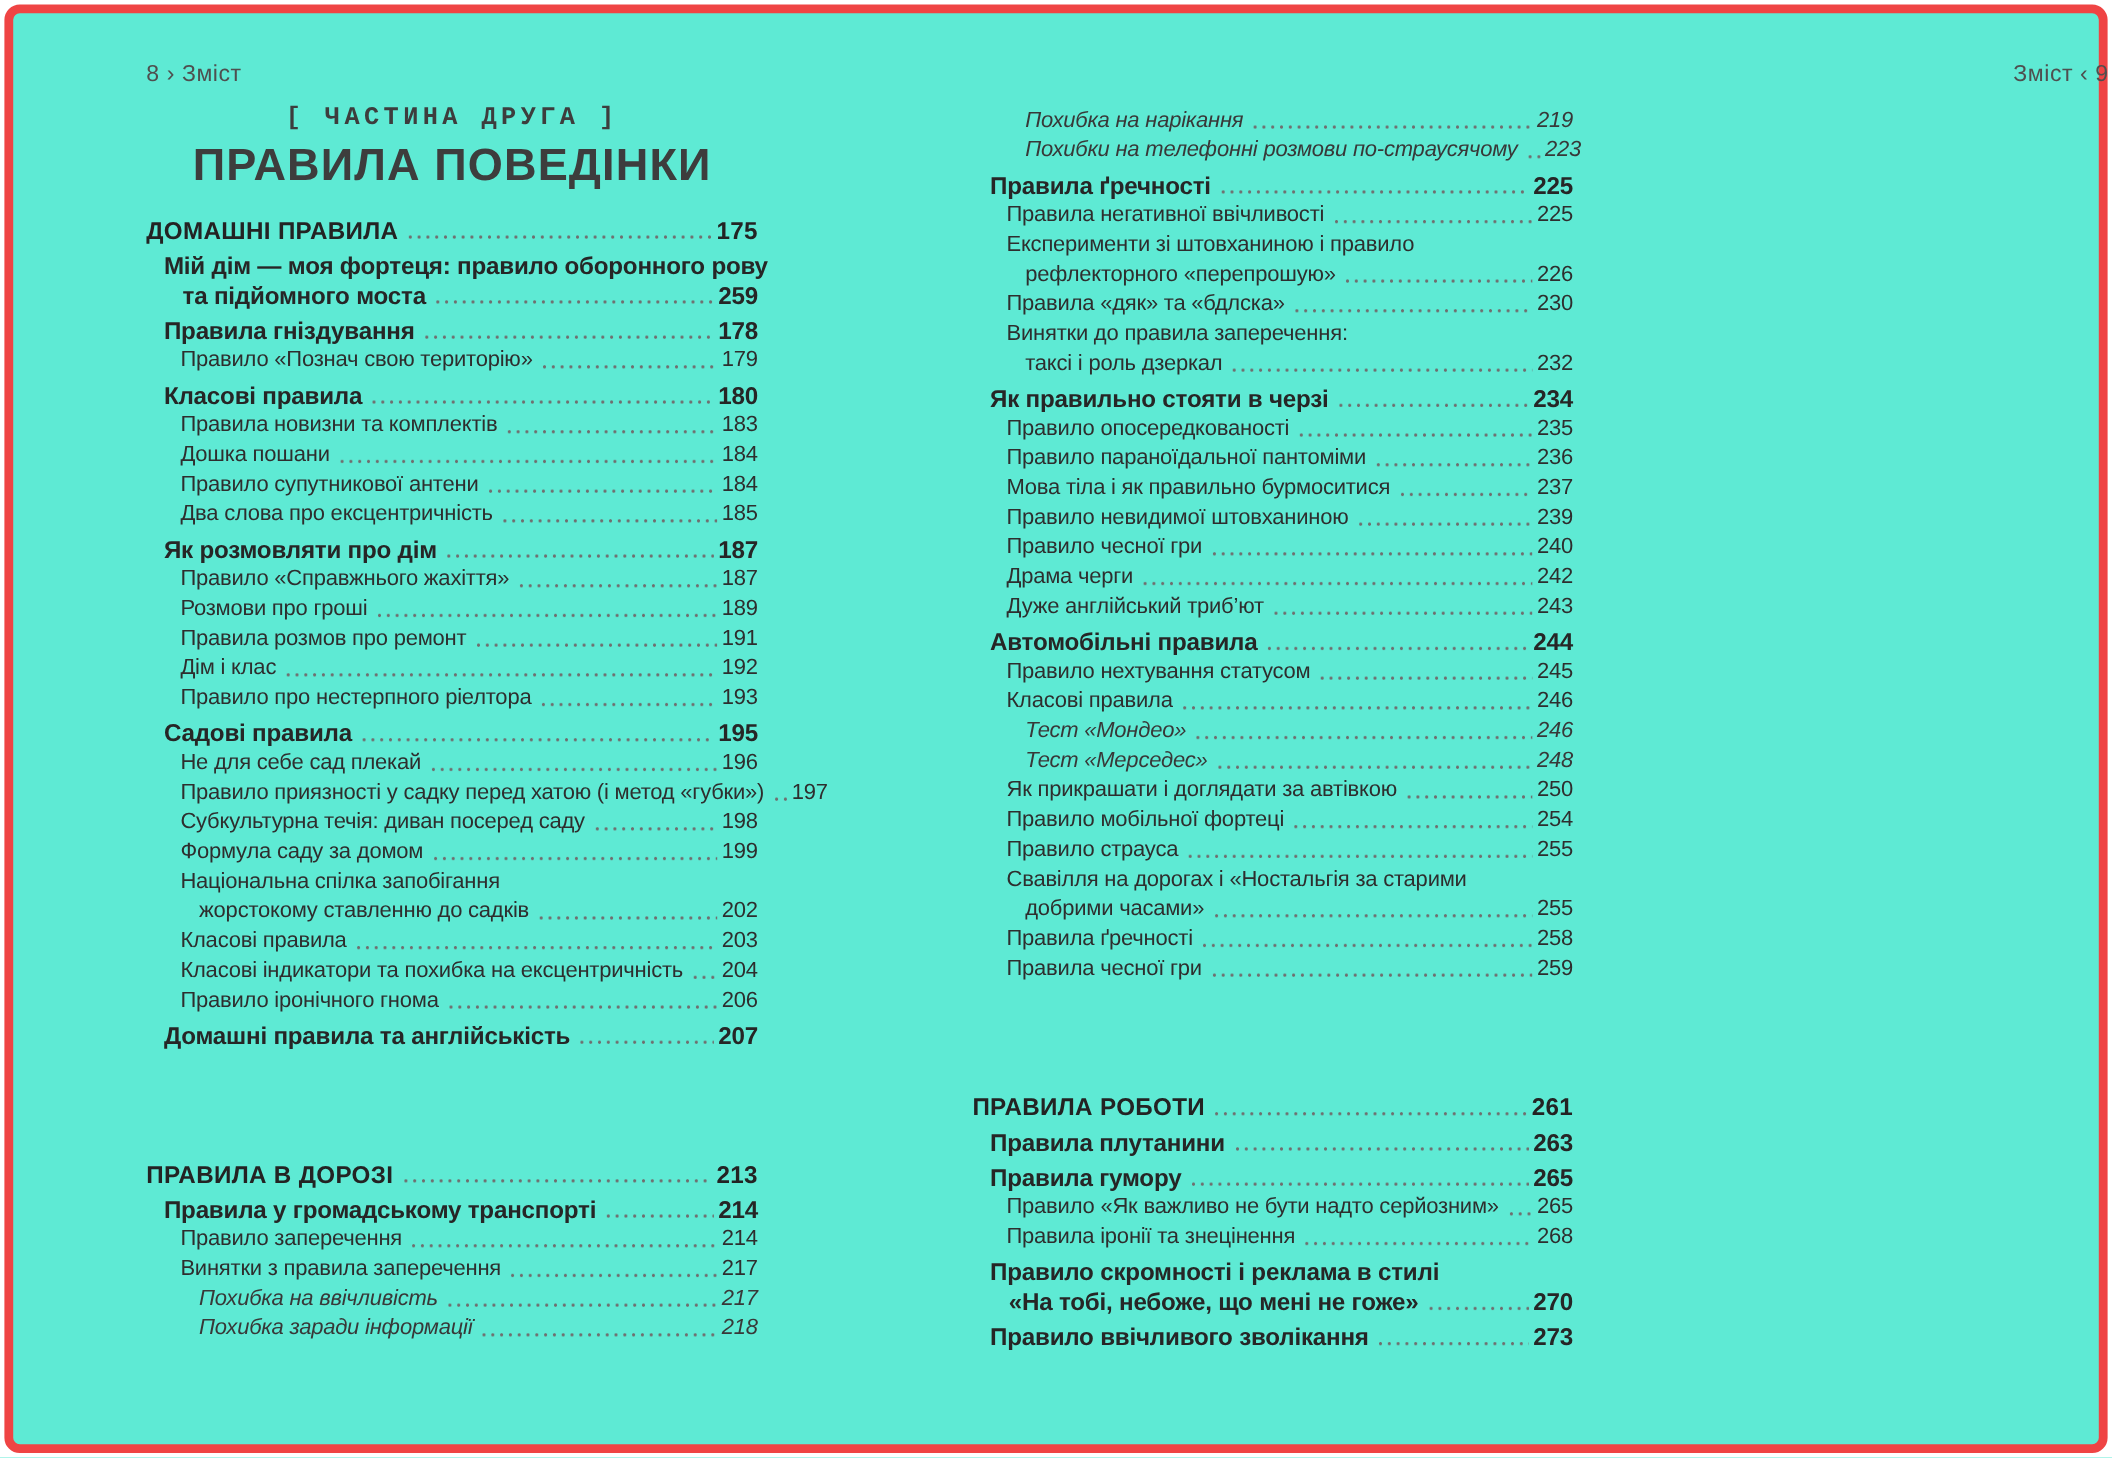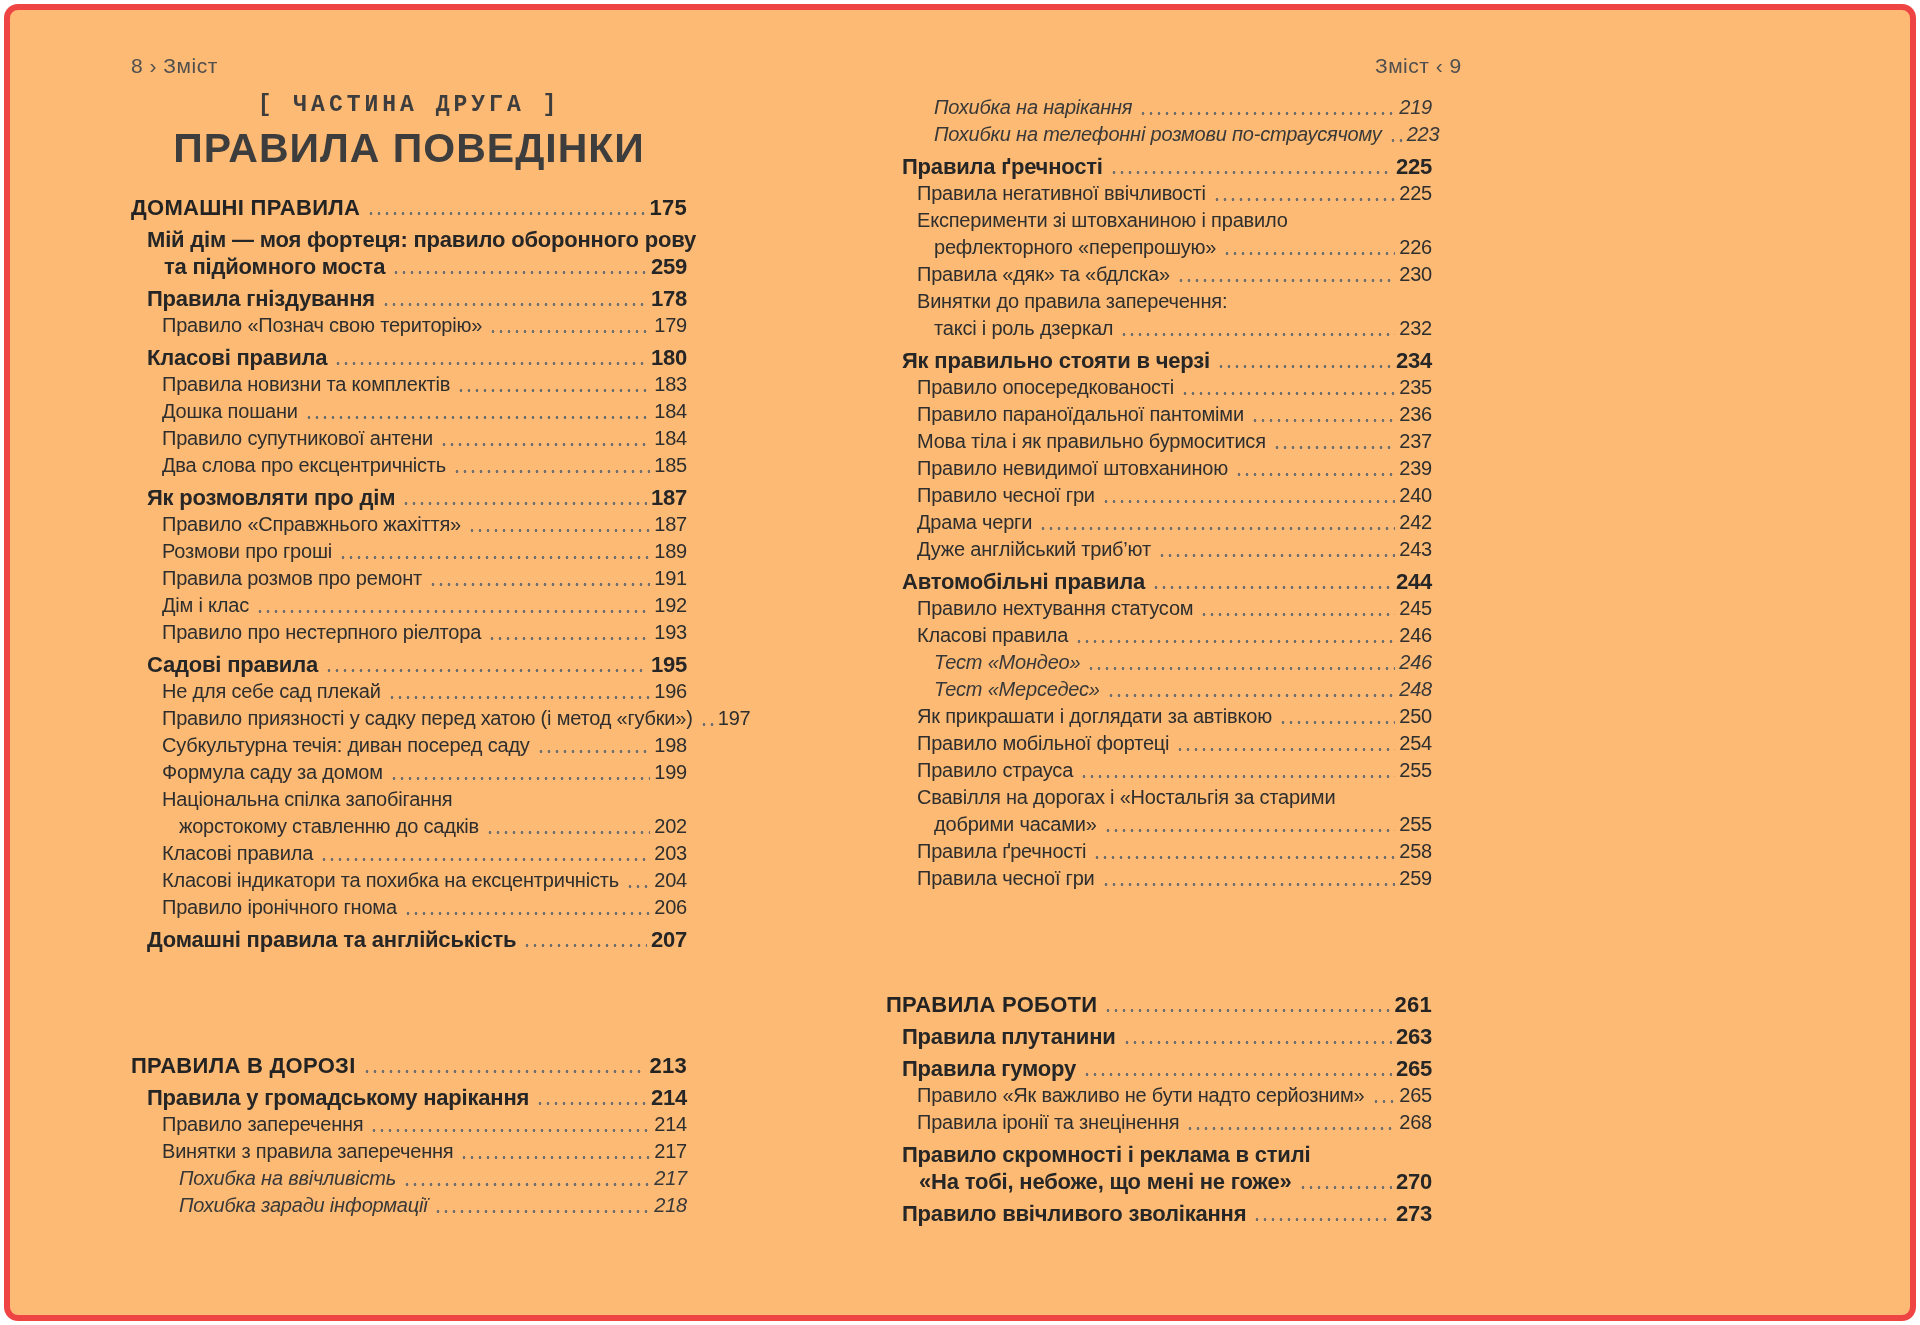--- a/index.html
+++ b/index.html
@@ -4,33 +4,33 @@
 <style>
   html,body{margin:0;padding:0;}
   body{
     width:1920px;height:1325px;position:relative;
     background:#ffffff;
     font-family:"Liberation Sans","DejaVu Sans",sans-serif;
     color:#2b2b2b;overflow:hidden;
   }
   .frame{
     position:absolute;left:4px;top:4px;right:4px;bottom:4px;
-    border:6px solid #ef4444;border-radius:14px;background:#fdba74;
+    border:8px solid #ef4444;border-radius:14px;background:#5eead4;
   }
   .page{position:absolute;top:0;bottom:0;}
   .page-left{left:0;width:958px;}
   .page-right{left:958px;right:0;}
 
   .pg-header{
     position:absolute;top:44px;font-size:21px;color:#4f4f4f;
     letter-spacing:.5px;
   }
   .hdr-left{left:121px;}
   .hdr-right{right:482px;  }
-  .page-right .pg-header{right:auto;left:407px;width:540px;}
+  .page-right .pg-header{right:auto;left:407px;width:540px;text-align:right;}
 
   .part-heading{
     position:absolute;left:121px;top:82px;width:556px;text-align:center;
     color:#3d3d3d;
   }
   .part-label{font-size:23px;font-weight:bold;letter-spacing:4px;font-family:Liberation Mono, monospace;}
   .part-title{font-size:41px;font-weight:bold;letter-spacing:1px;margin-top:7px;text-align:center;}
 
   .toc{position:absolute;}
   .toc-left{left:121px;top:184px;width:556px;}
@@ -250,21 +250,21 @@
         </div>
         <div class="toc-entry lvl-section gap">
           <div class="leader-row">
             <span class="lbl">ПРАВИЛА В ДОРОЗІ</span>
             <span class="dots"></span>
             <span class="pg">213</span>
           </div>
         </div>
         <div class="toc-entry lvl-sub">
           <div class="leader-row">
-            <span class="lbl">Правила у громадському нарікання</span>
+            <span class="lbl">Правила у громадському транспорті</span>
             <span class="dots"></span>
             <span class="pg">214</span>
           </div>
         </div>
         <div class="toc-entry lvl-item">
           <div class="leader-row">
             <span class="lbl">Правило заперечення</span>
             <span class="dots"></span>
             <span class="pg">214</span>
           </div>

